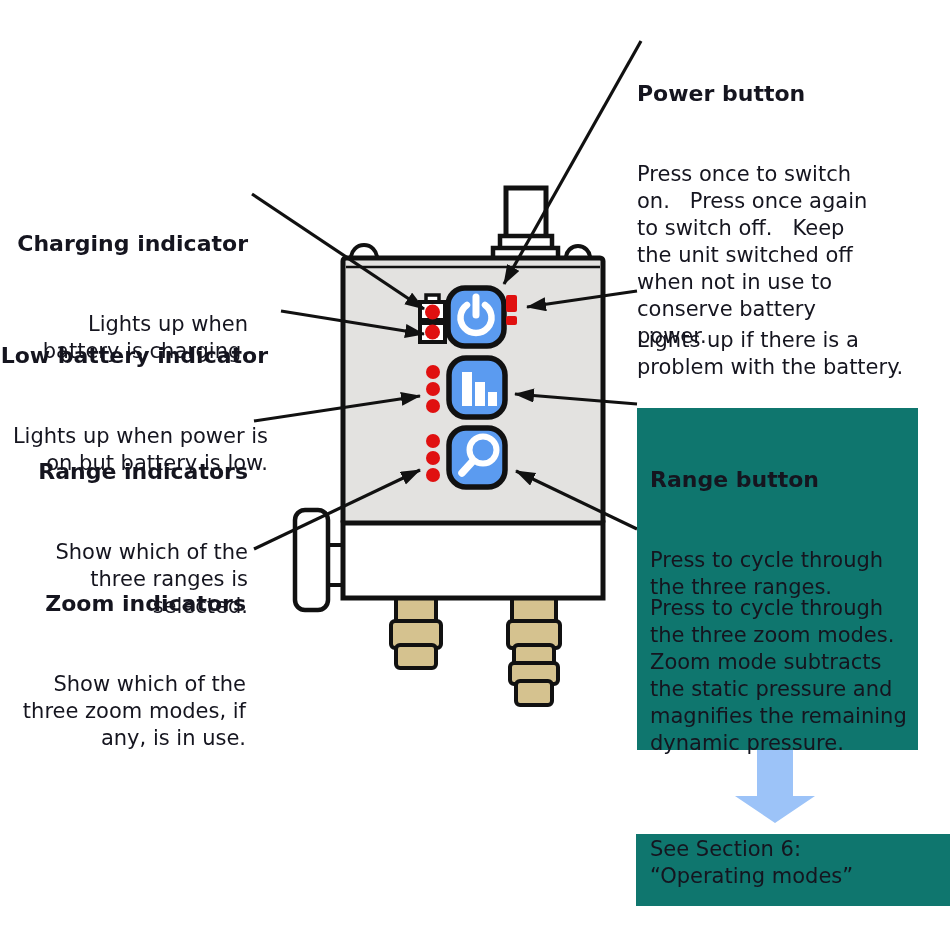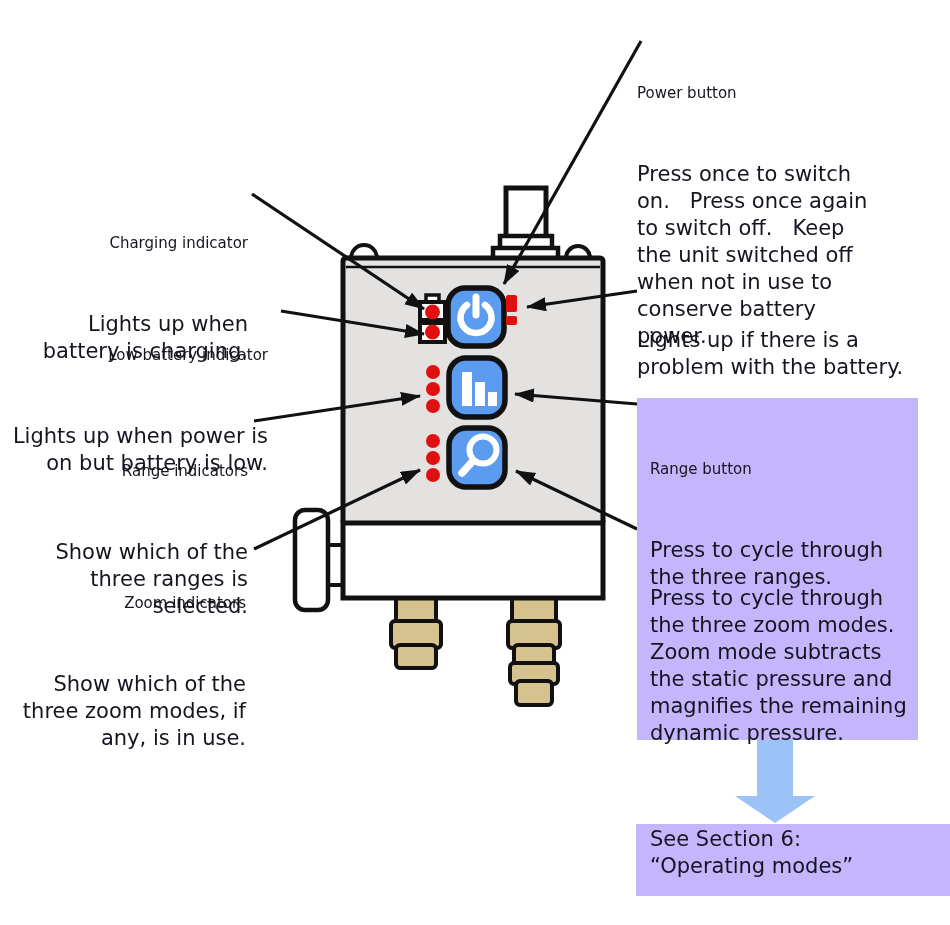--- a/index.html
+++ b/index.html
@@ -1,23 +1,23 @@
 <!DOCTYPE html>
 <html><head>
 <meta charset="utf-8">
 <style>
   html,body{margin:0;padding:0;background:#fff;}
   #stage{position:relative;width:950px;height:925px;background:#ffffff;overflow:hidden;
          font-family:"DejaVu Sans","Liberation Sans",sans-serif;color:#15151f;}
   #art{position:absolute;left:0;top:0;z-index:1;}
   .callout{position:absolute;z-index:3;white-space:pre-wrap;line-height:27px;}
-  .callout .title{font-weight:normal;font-size:15px;}
+  .callout .title{font-weight:bold;font-size:22px;}
   .callout .body{font-size:21px;}
   .align-right{text-align:right;}
-  .bluebox{position:absolute;background:#c4b5fd;z-index:2;}
+  .bluebox{position:absolute;background:#0f766e;z-index:2;margin-top:10px;}
   #info-box{left:637px;top:398px;width:281px;height:342px;}
   #range-button-callout{left:13px;top:4px;position:absolute;}
   #zoom-button-callout{left:13px;top:133px;position:absolute;}
   #section-ref-box{left:636px;top:824px;width:316px;height:72px;}
   #section-ref-text{position:absolute;left:14px;top:2px;font-size:21px;line-height:27px;white-space:pre-wrap;}
   #charging-callout{right:702px;top:176px;width:260px;}
   #lowbatt-callout{right:682px;top:288px;width:300px;}
   #rangeind-callout{right:702px;top:404px;width:260px;}
   #zoomind-callout{right:704px;top:536px;width:280px;}
   #power-callout{left:637px;top:26px;width:300px;}

